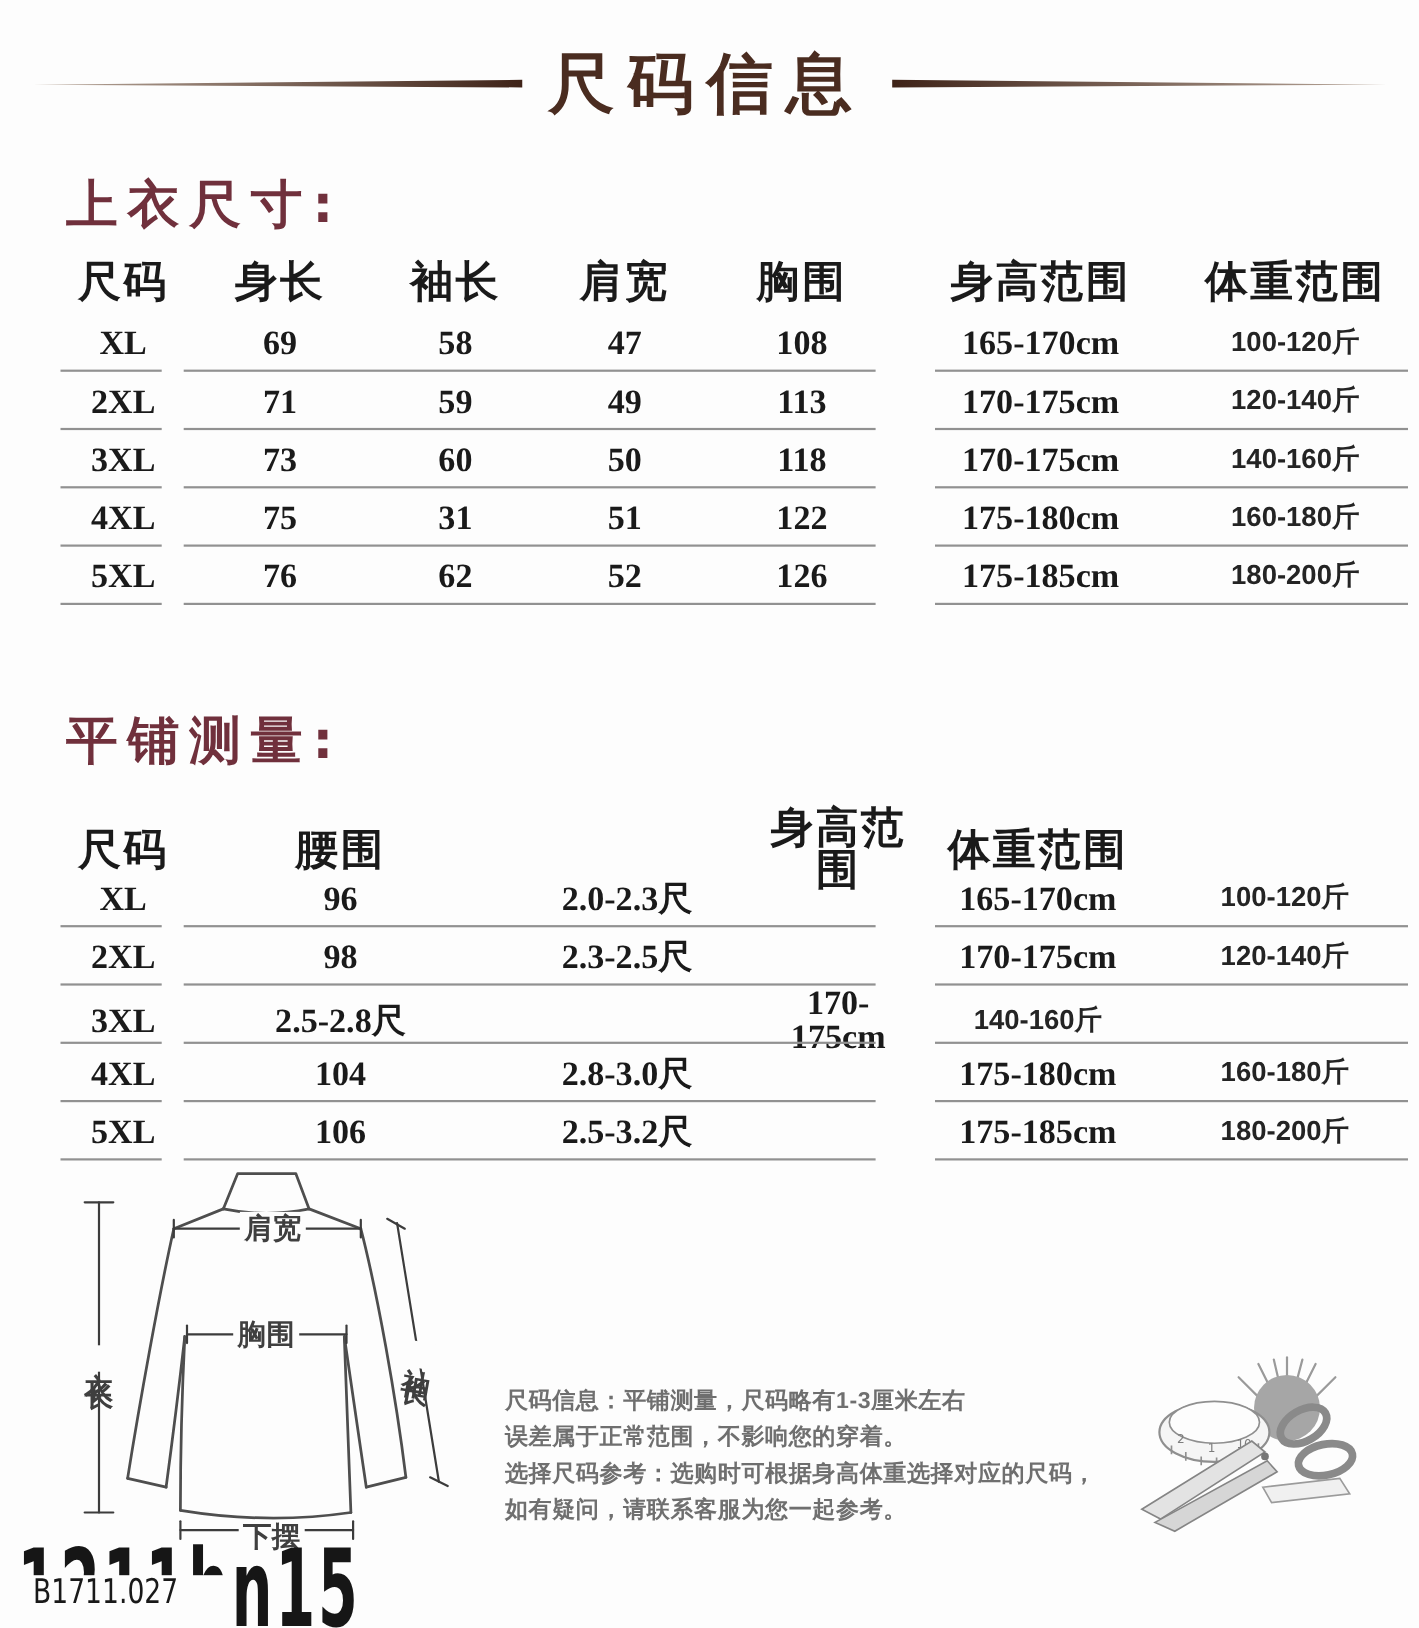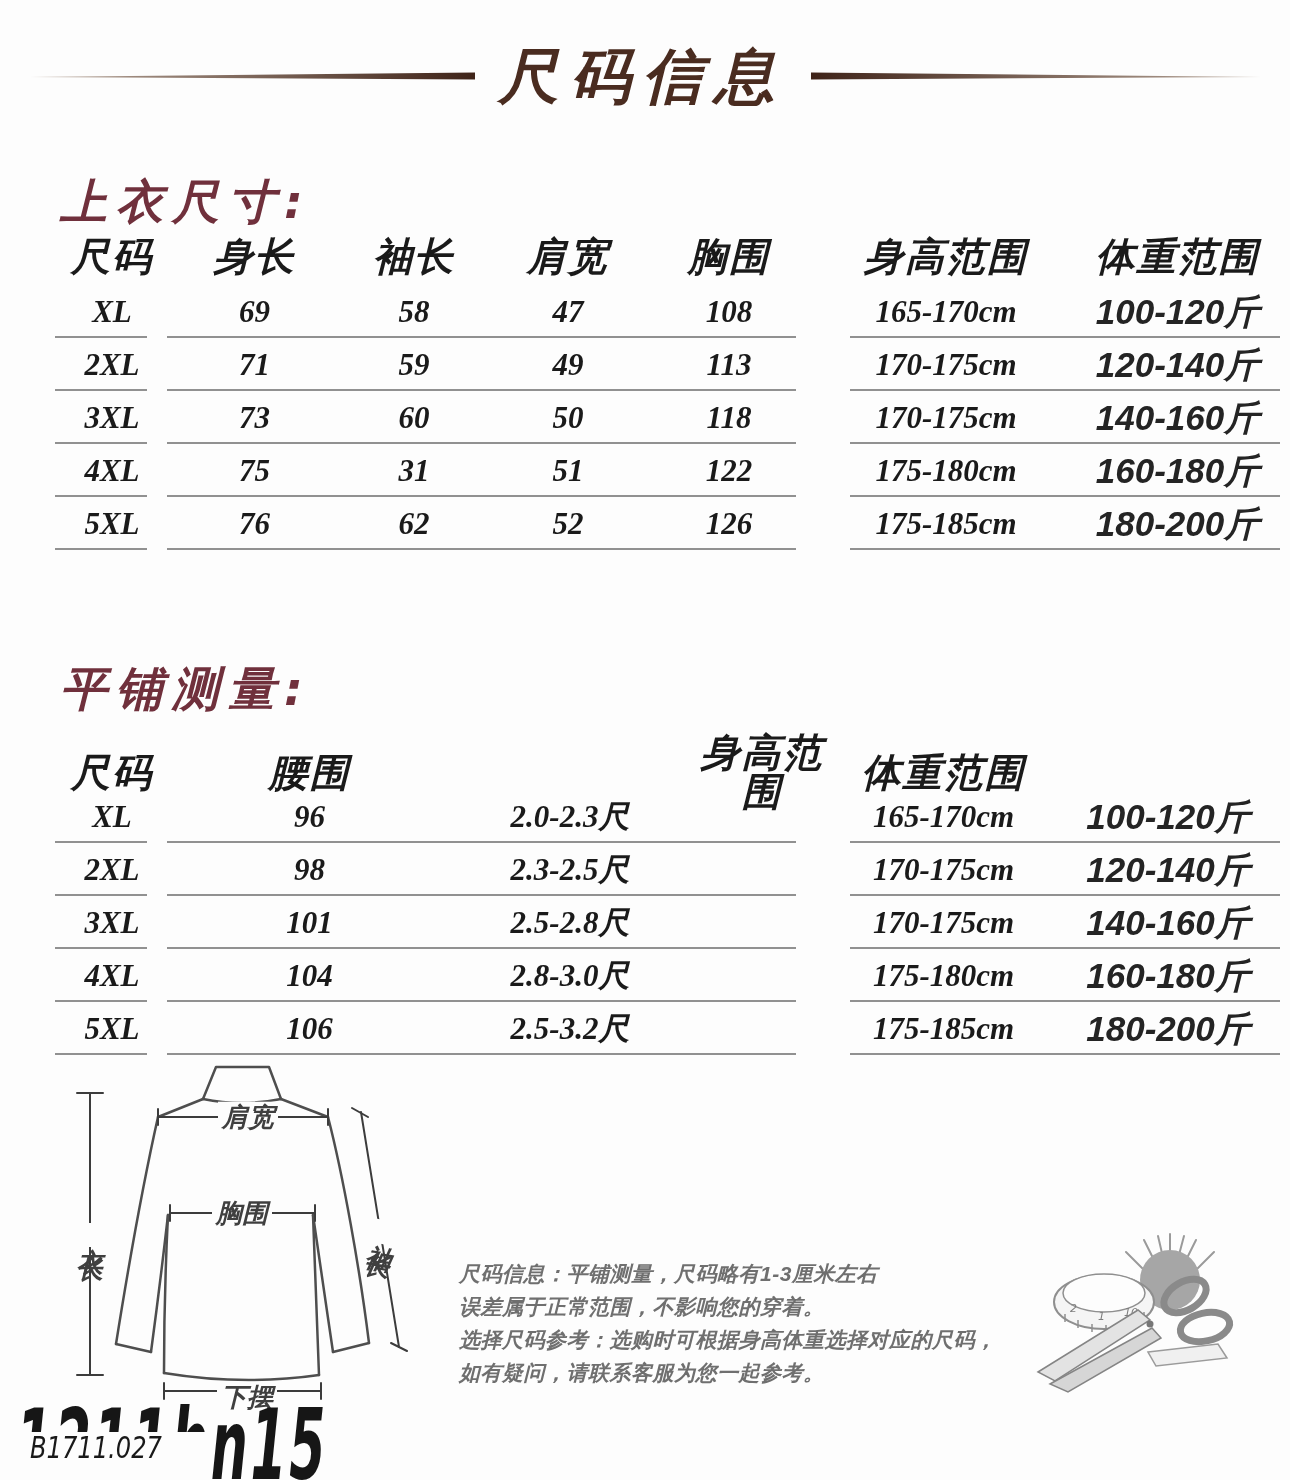--- a/index.html
+++ b/index.html
@@ -1,49 +1,47 @@
 <!DOCTYPE html>
 <html style="--bg: #fdfdfd; --title_color: #4a2c20; --section_color: #70303c; --table_color: #1a1a1a; --note_color: #6f6f6f; --separator_color: #919191; --watermark_color: #161616;"><head>
 <meta charset="utf-8">
 <style>
   html,body{margin:0;padding:0;background:#ffffff;}
   .canvas{
     position:relative;width:1290px;height:1480px;overflow:hidden;
     background:var(--bg,#fdfdfd);
     font-family:"Liberation Sans",sans-serif;
-    font-style:italic;
   }
   
   .title-row{position:absolute;top:40px;left:0;width:100%;display:flex;align-items:center;justify-content:center;gap:24px;}
   .main-title{
     font-size:60px;font-weight:700;color:var(--title_color,#4a2c20);
     letter-spacing:12px;line-height:1.2;font-family:"DejaVu Sans",sans-serif;
   }
   .tline{display:block;}
   
   .section-title{
     position:absolute;left:60px;font-size:47px;font-weight:700;
     color:var(--section_color,#70303c);letter-spacing:9px;line-height:1;
     font-family:"DejaVu Sans",sans-serif;
-    margin-top:15px;
   }
   .tops-title{top:163px;}
   .pants-title{top:650px;}
   
   .size-table{position:absolute;left:50px;}
   #tops-table{top:228px;}
   #pants-table{top:733px;}
   .t-row{display:grid;align-items:center;height:53px;position:relative;}
   .t-row.head{height:57px;}
   .t-cell{
     text-align:center;font-family:"Liberation Serif",serif;font-weight:700;
     font-size:31px;color:var(--table_color,#1a1a1a);line-height:1;
   }
   .t-row.head .t-cell{font-size:39px;letter-spacing:2px;}
-  .t-cell.sans{font-family:"Liberation Sans",sans-serif;font-size:35px;letter-spacing:0;color:#242424;}
+  .t-cell.sans{font-family:"Liberation Sans",sans-serif;font-size:25px;letter-spacing:0;color:#242424;}
   .sepseg{position:absolute;height:2px;background:var(--separator_color,#919191);bottom:0;}
   .sep1{left:5px;width:92px;}
   .sep2{left:117px;width:629px;}
   .sep3{left:800px;width:430px;}
   
   .jacket{position:absolute;left:55px;top:1055px;}
   .dlabel{
     position:absolute;transform:translate(-50%,-50%);
     font-size:26px;font-weight:600;color:#3f3f3f;background:var(--bg,#fdfdfd);
     padding:1px 4px;line-height:1.1;white-space:nowrap;
@@ -197,21 +195,20 @@
         <div class="t-cell">2.3-2.5尺</div>
         <div class="t-cell spacer"></div>
         <div class="t-cell">170-175cm</div>
         <div class="t-cell sans">120-140斤</div>
         <i class="sepseg sep1"></i>
         <i class="sepseg sep2"></i>
         <i class="sepseg sep3"></i>
       </div>
       <div class="t-row body" style="grid-template-columns: 124px 271px 250px 134px 229px 220px;">
         <div class="t-cell">3XL</div>
-        <div class="t-cell">101</div>
         <div class="t-cell">2.5-2.8尺</div>
         <div class="t-cell spacer"></div>
         <div class="t-cell">170-175cm</div>
         <div class="t-cell sans">140-160斤</div>
         <i class="sepseg sep1"></i>
         <i class="sepseg sep2"></i>
         <i class="sepseg sep3"></i>
       </div>
       <div class="t-row body" style="grid-template-columns: 124px 271px 250px 134px 229px 220px;">
         <div class="t-cell">4XL</div>

